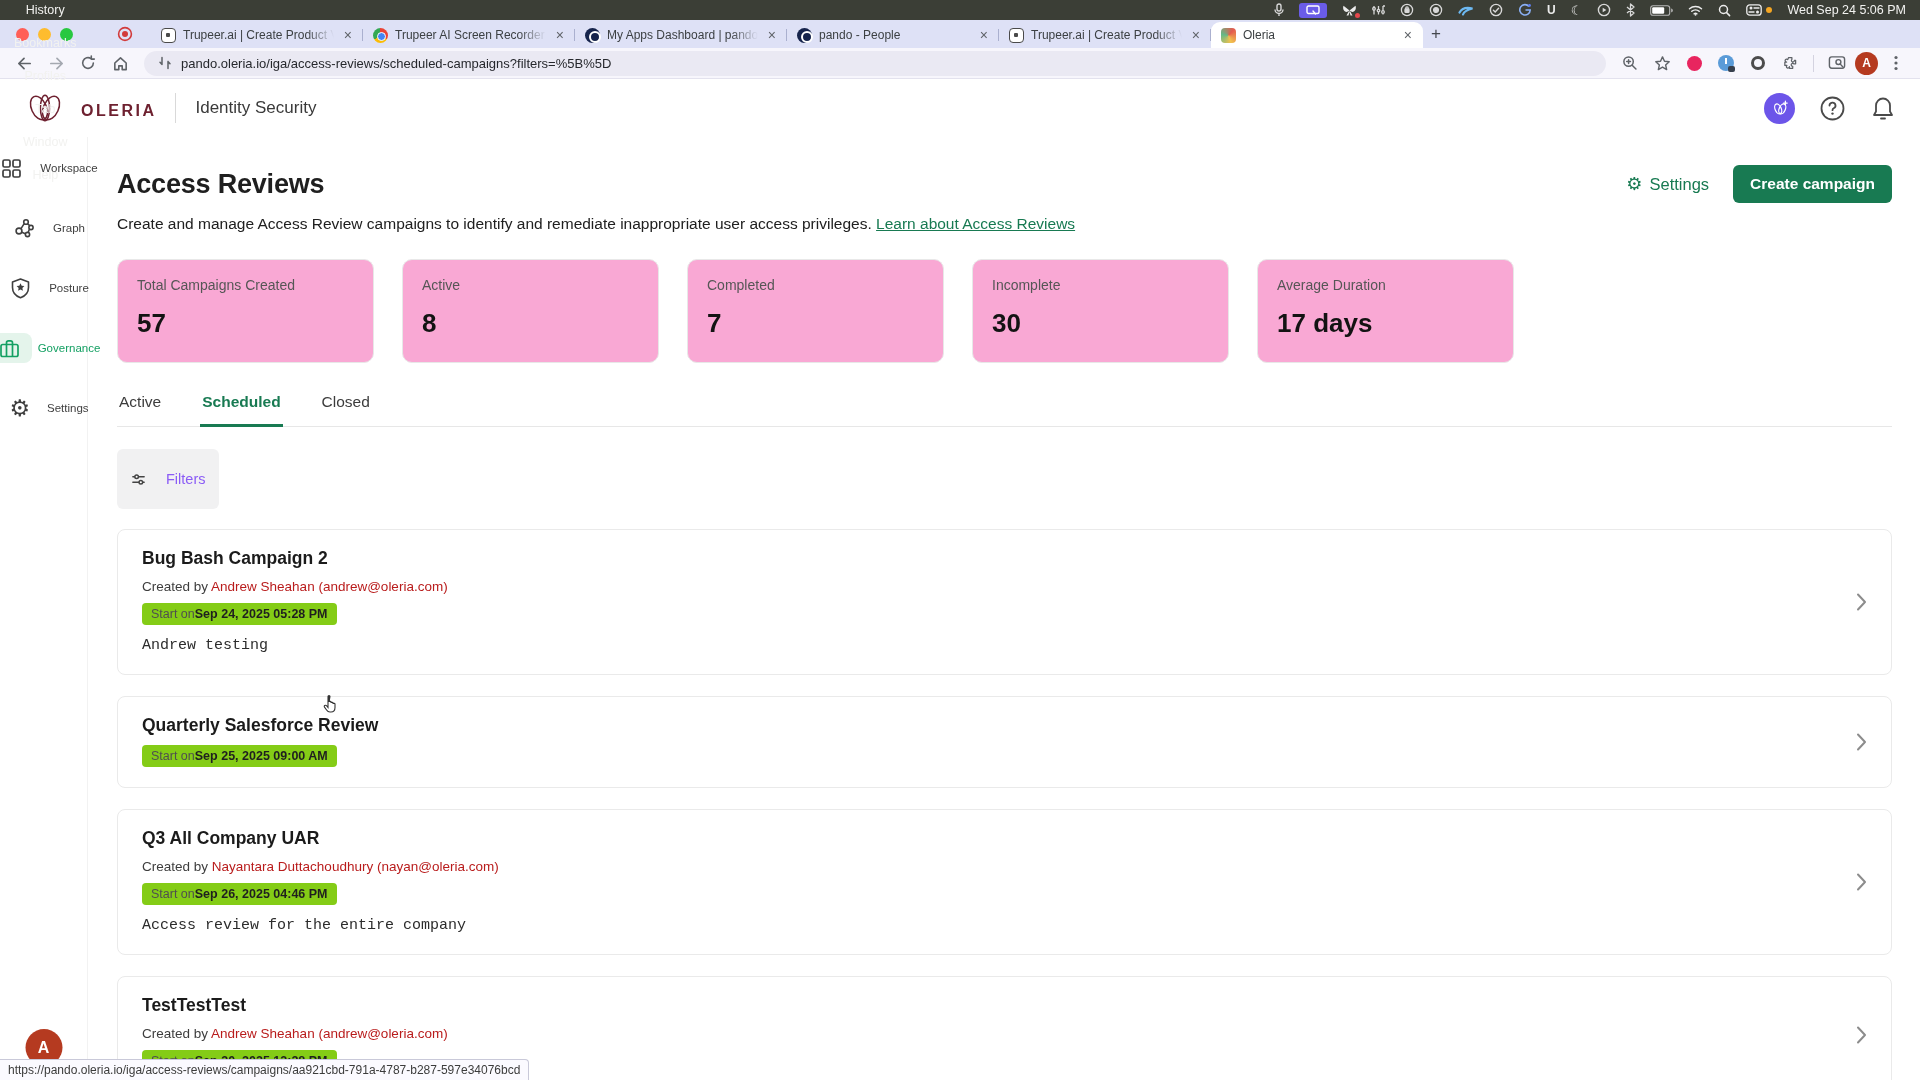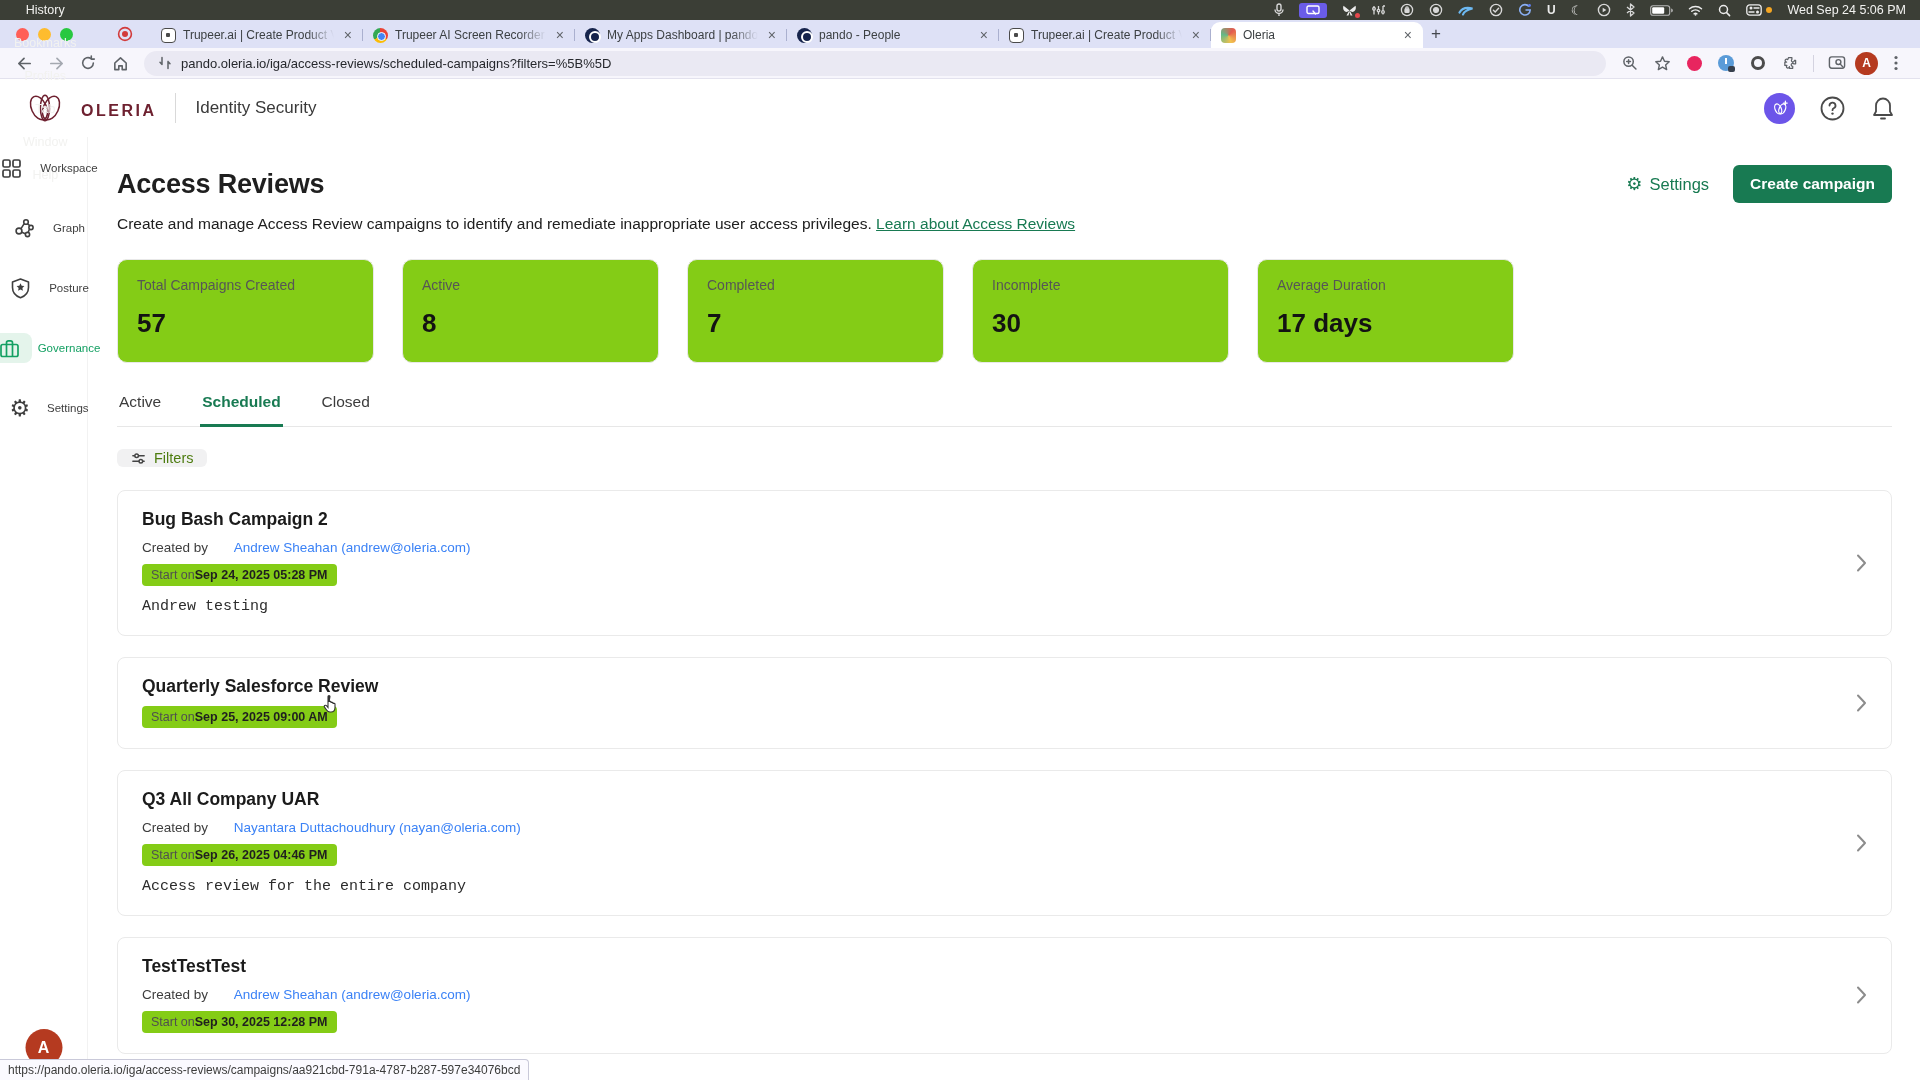--- a/index.html
+++ b/index.html
@@ -99,37 +99,37 @@
   .page-title{font-size:27px;font-weight:700;color:#1f1f1f;letter-spacing:-0.2px;}
   .head-actions{display:flex;align-items:center;gap:24px;}
   .settings-link{display:flex;align-items:center;gap:7px;color:var(--accent-green);font-size:16.5px;font-weight:500;cursor:pointer;}
   .settings-link .gear-glyph{font-size:18px;}
   .create-btn{background:var(--accent-green);color:#fff;border:none;border-radius:6px;font-size:15.5px;
     font-weight:600;padding:10px 17px;font-family:inherit;cursor:pointer;}
   .subtitle{margin-top:12px;font-size:15.5px;color:#202020;}
   .subtitle a{color:var(--accent-green);text-decoration:underline;cursor:pointer;}
 
   .stats{margin-top:26px;display:flex;gap:28px;}
-  .stat{width:257px;height:104px;border:1px solid #e8e8e8;border-radius:10px;padding:17px 19px;background:#84cc16;}
+  .stat{width:257px;height:104px;border:1px solid #e8e8e8;border-radius:10px;padding:17px 19px;background:#f9a8d4;}
   .stat-label{font-size:14px;color:#565656;}
   .stat-value{margin-top:15px;font-size:26px;font-weight:700;color:#131313;}
 
   .tabs{margin-top:30px;display:flex;gap:37px;border-bottom:1px solid #e7e7e7;}
   .ptab{font-size:15.5px;color:#3c3c3c;padding:0 2px 13px;border-bottom:3px solid transparent;margin-bottom:-1px;cursor:pointer;}
   .ptab.active{color:var(--accent-green);font-weight:700;border-bottom-color:var(--accent-green);}
 
-  .filters-btn{margin-top:22px;display:inline-flex;align-items:center;gap:8px;background:#f1f1f2;border:none;
-    border-radius:6px;padding:1px 14px;font-size:14.5px;color:#4d7c0f;font-family:inherit;cursor:pointer;}
+  .filters-btn{margin-top:22px;display:inline-flex;align-items:center;gap:20px;background:#f1f1f2;border:none;
+    border-radius:6px;padding:22px 14px;font-size:14.5px;color:#8b5cf6;font-family:inherit;cursor:pointer;}
 
   .cards{margin-top:20px;}
   .card{position:relative;border:1px solid #eaeaea;border-radius:8px;background:#fff;
     padding:18px 60px 20px 24px;margin-bottom:21px;cursor:pointer;}
   .card-name{font-size:17.5px;font-weight:700;color:#1b1b1b;}
   .card-meta{margin-top:10px;font-size:13.5px;color:#3d3d3d;}
-  .card-meta .creator{color:#3b82f6;margin-left:22px;}
+  .card-meta .creator{color:#b91c1c;}
   .start-badge{margin-top:9px;display:inline-flex;align-items:center;background:#84cc16;border-radius:4px;padding:4px 9px;gap:0;}
   .start-label{font-size:12.5px;color:#4f4f4f;}
   .start-date{font-size:12.5px;font-weight:700;color:#1f1f1f;}
   .card-desc{margin-top:12px;font-size:15px;color:#2c2c2c;font-family:Liberation Mono, monospace;}
   .chevron{position:absolute;right:24px;top:50%;transform:translateY(-50%);color:#8c8c8c;}
 
   .status-tooltip{position:absolute;left:0;bottom:0;background:#fbfaff;border:1px solid #c9c9d9;border-left:none;
     border-bottom:none;border-top-right-radius:4px;padding:3px 8px;font-size:12px;color:#3c3c3c;z-index:60;white-space:nowrap;}
   .cursor{position:absolute;left:322px;top:694px;z-index:70;pointer-events:none;}
 </style>

